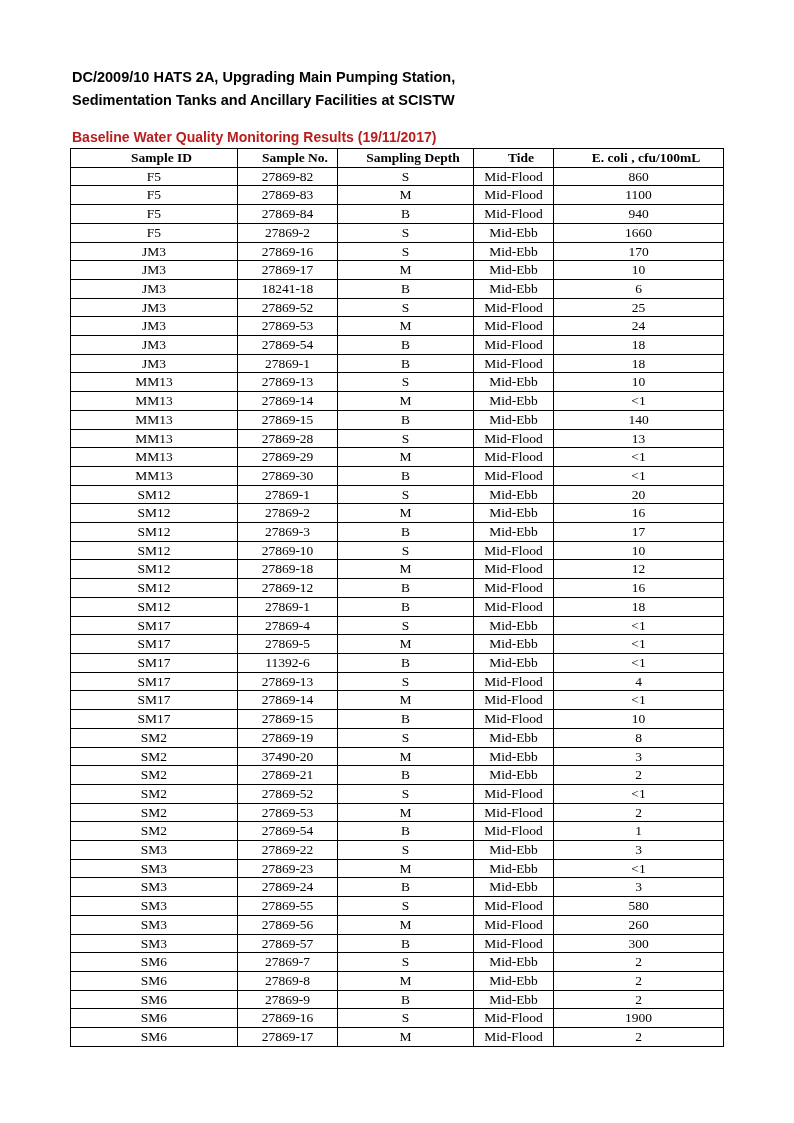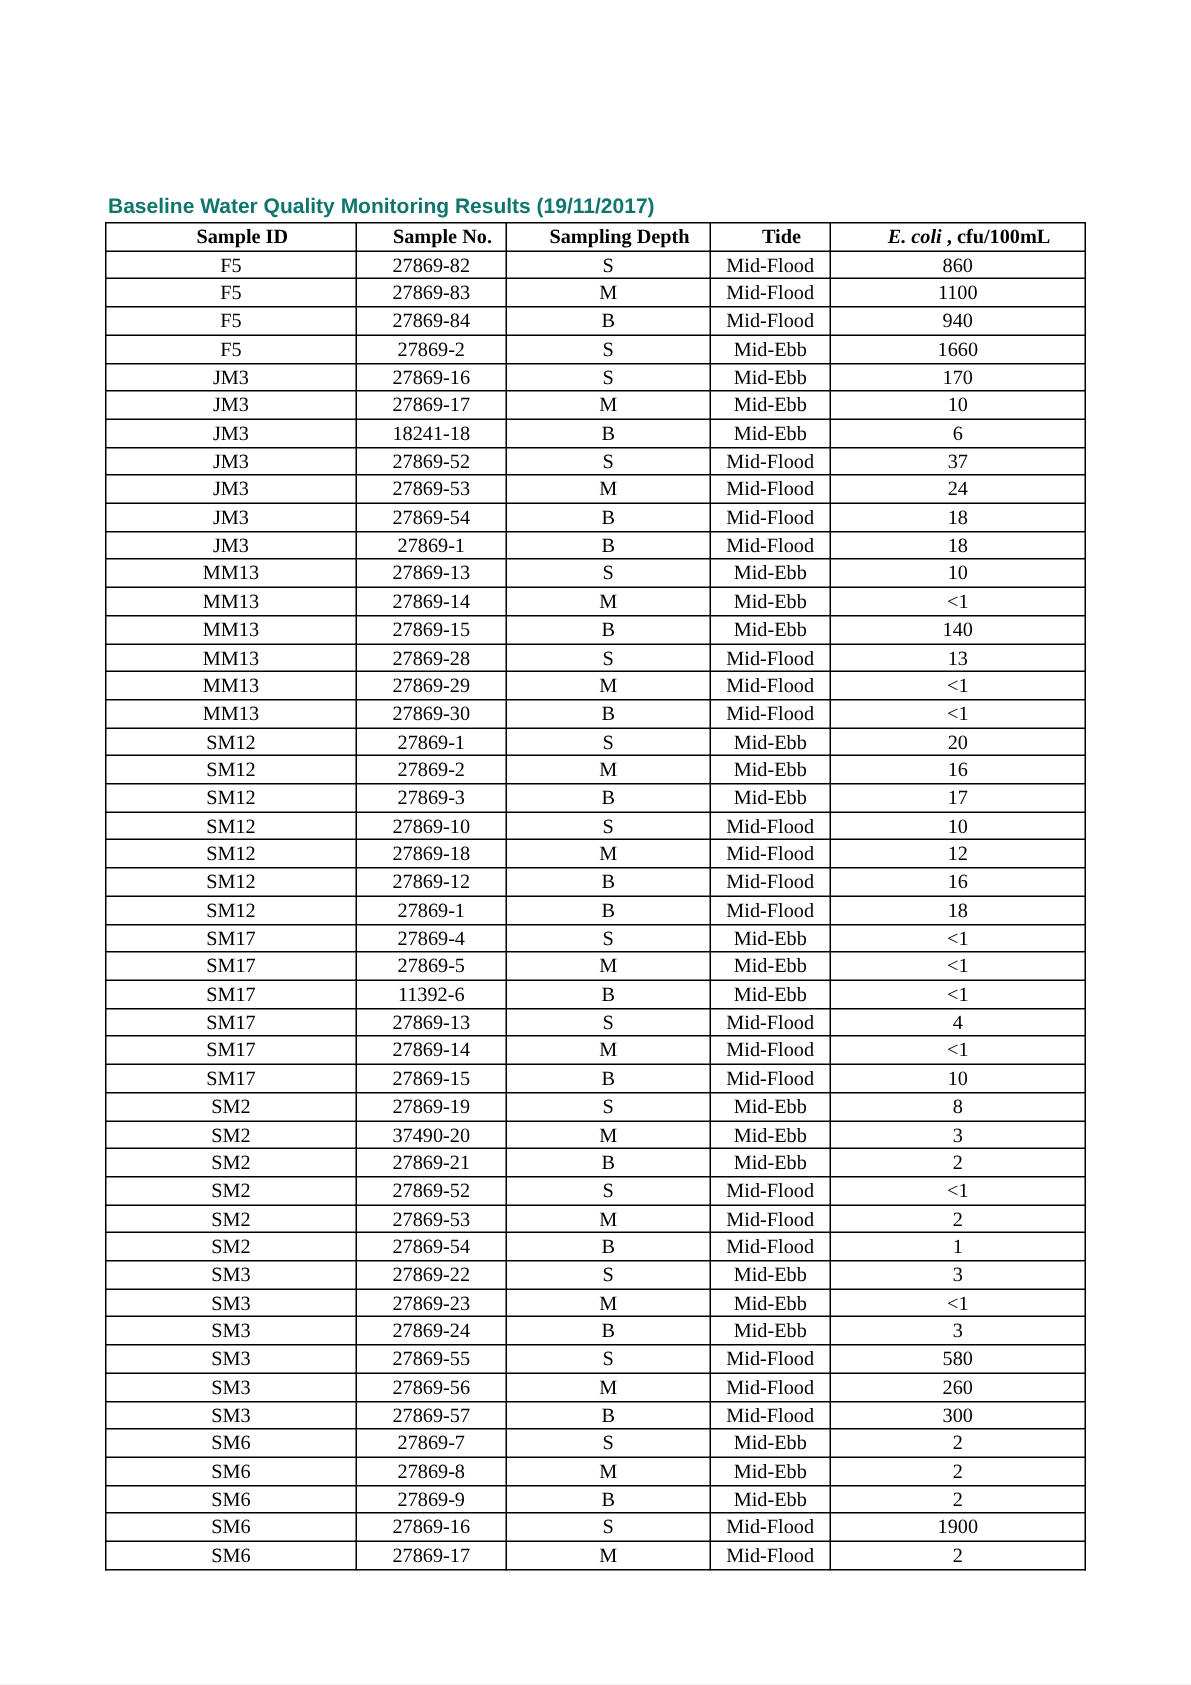--- a/index.html
+++ b/index.html
@@ -29,21 +29,21 @@
     white-space: nowrap;
   }
   .doc-subtitle {
     position: absolute;
     left: 72px;
     top: 129px;
     font-family: "Liberation Sans", sans-serif;
     font-weight: bold;
     font-size: 14px;
     line-height: 16px;
-    color: #0f766e;
+    color: #b91c1c;
     white-space: nowrap;
   }
   table.results {
     position: absolute;
     left: 70px;
     top: 148px;
     width: 653px;
     border-collapse: collapse;
     table-layout: fixed;
     font-family: "Liberation Serif", serif;
@@ -59,28 +59,31 @@
     height: 17.7px;
     line-height: 17.7px;
     overflow: hidden;
     white-space: nowrap;
   }
   table.results th {
     font-weight: bold;
     padding-left: 15px;
   }
   .italic-part {
-    font-style: italic;
   }
 </style>
 </head>
 <body>
 
 <div class="page">
 
+  <div class="doc-title">
+    <div>DC/2009/10 HATS 2A, Upgrading Main Pumping Station,</div>
+    <div>Sedimentation Tanks and Ancillary Facilities at SCISTW</div>
+  </div>
 
   <div class="doc-subtitle">Baseline Water Quality Monitoring Results (19/11/2017)</div>
 
   <table class="results">
     <colgroup>
       <col style="width:167px">
       <col style="width:100px">
       <col style="width:136px">
       <col style="width:80px">
       <col style="width:170px">
@@ -142,21 +145,21 @@
           <td>18241-18</td>
           <td>B</td>
           <td>Mid-Ebb</td>
           <td>6</td>
         </tr>
         <tr>
           <td>JM3</td>
           <td>27869-52</td>
           <td>S</td>
           <td>Mid-Flood</td>
-          <td>37</td>
+          <td>25</td>
         </tr>
         <tr>
           <td>JM3</td>
           <td>27869-53</td>
           <td>M</td>
           <td>Mid-Flood</td>
           <td>24</td>
         </tr>
         <tr>
           <td>JM3</td>

